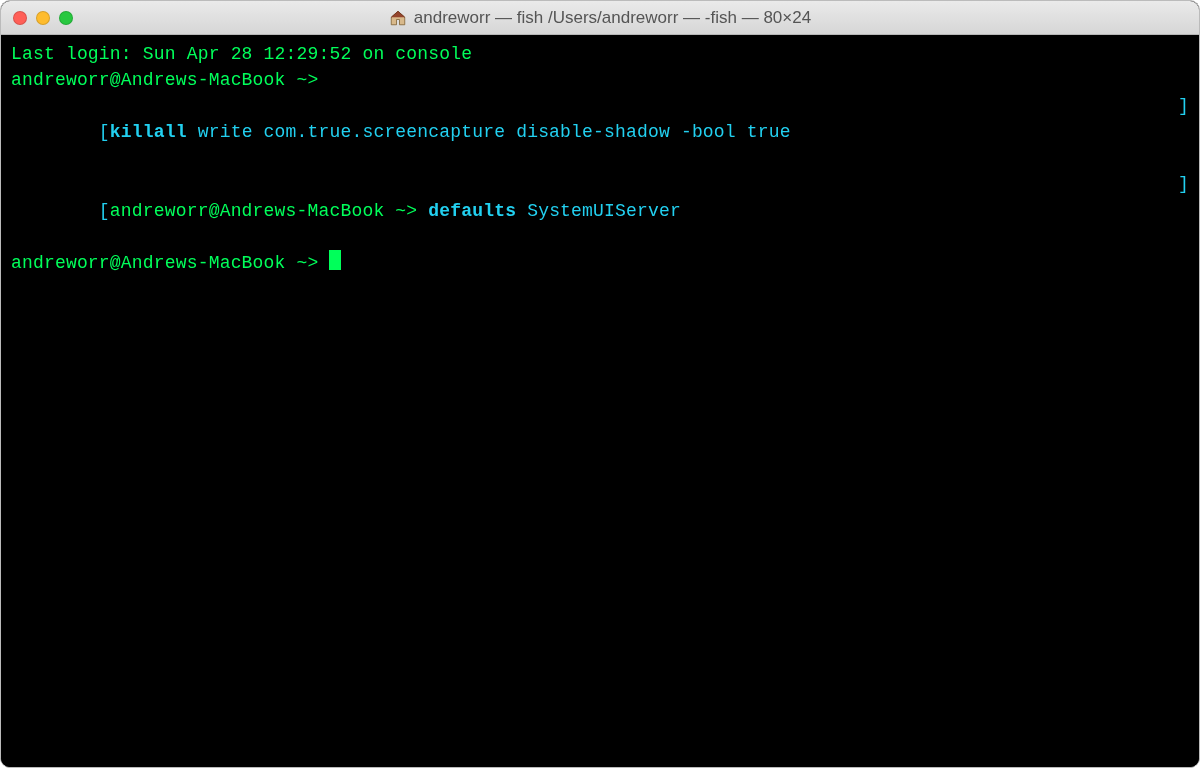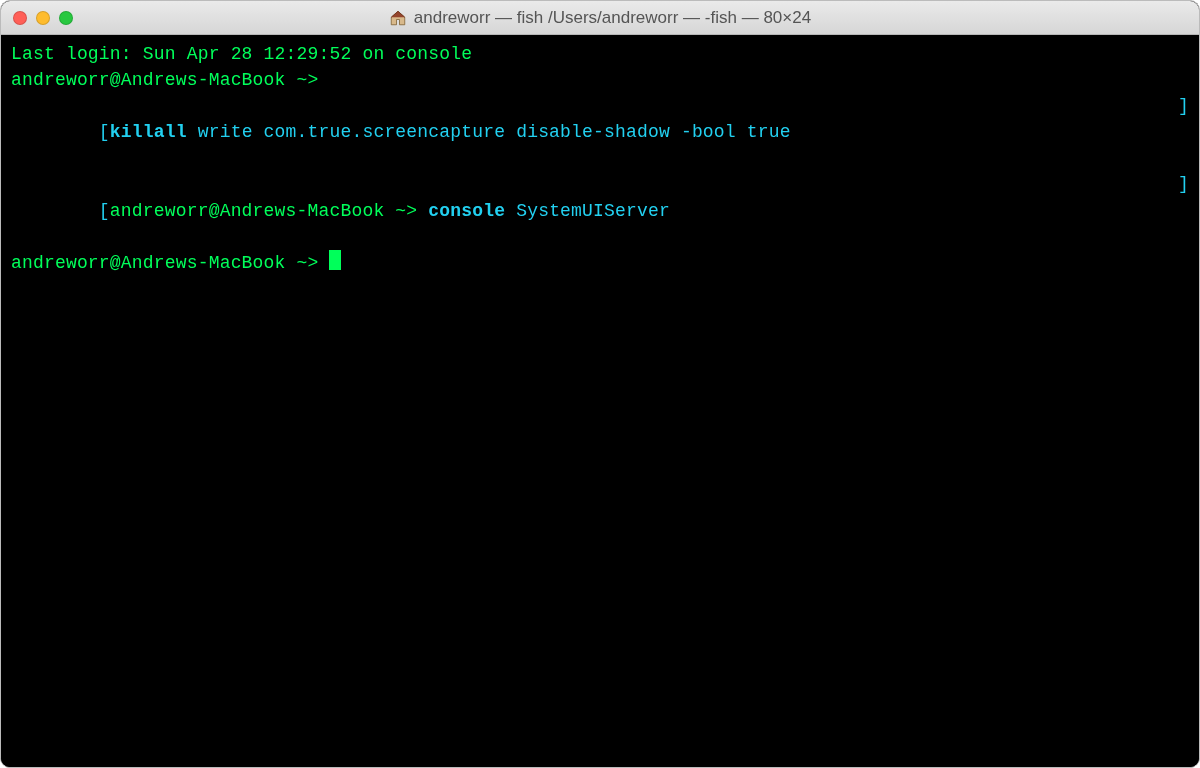--- a/index.html
+++ b/index.html
@@ -148,21 +148,21 @@
 
     <div class="line full">
       <span>
         <span class="c-cyan">[</span><span class="c-cyan c-bold">killall</span><span class="c-cyan"> write com.true.screencapture disable-shadow -bool true</span>
       </span>
       <span class="c-cyan">]</span>
     </div>
 
     <div class="line full">
       <span>
-        <span class="c-cyan">[</span><span class="c-green">andreworr@Andrews-MacBook ~&gt; </span><span class="c-cyan c-bold">console</span><span class="c-cyan"> SystemUIServer</span>
+        <span class="c-cyan">[</span><span class="c-green">andreworr@Andrews-MacBook ~&gt; </span><span class="c-cyan c-bold">defaults</span><span class="c-cyan"> SystemUIServer</span>
       </span>
       <span class="c-cyan">]</span>
     </div>
 
     <div class="line">
       <span class="c-green">andreworr@Andrews-MacBook ~&gt; </span><span class="cursor"></span>
     </div>
 
   </div>
 </div>

